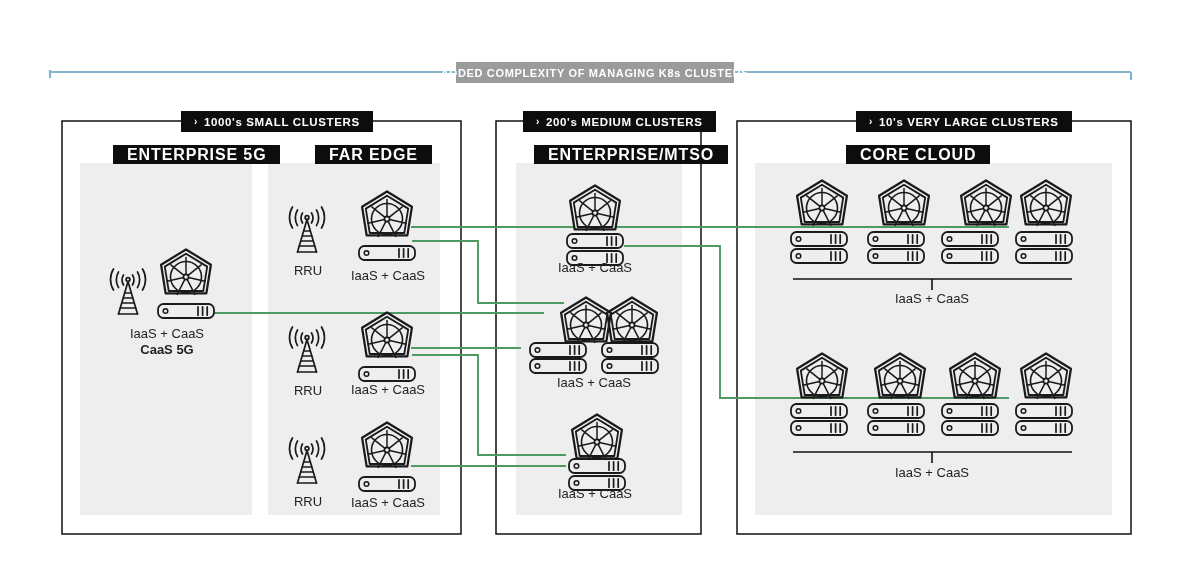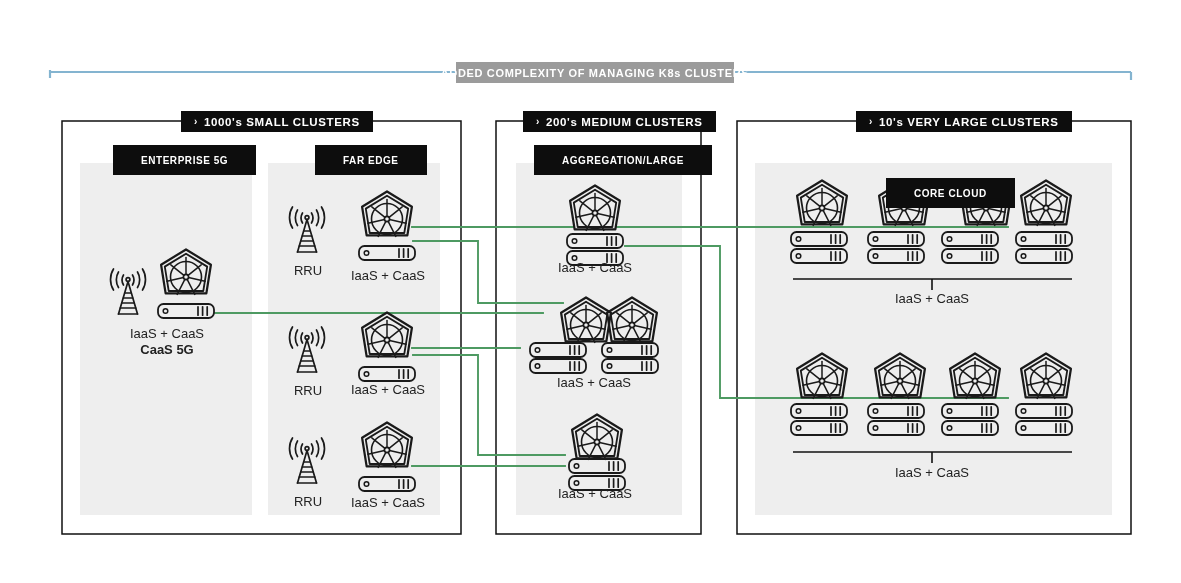--- a/index.html
+++ b/index.html
@@ -7,21 +7,21 @@
        font-family:"Liberation Sans","DejaVu Sans",sans-serif;}
   #stage{position:relative;width:1181px;height:583px;background:#fff;}
   svg{position:absolute;top:0;left:0;}
 
   
   .badge{position:absolute;background:#0d0d0d;color:#fff;
          font-weight:700;letter-spacing:.055em;white-space:nowrap;
          display:flex;align-items:center;justify-content:center;
          font-family:"Liberation Sans","DejaVu Sans",sans-serif;}
   .badge.tier{height:21px;padding:0 13px;font-size:11.5px;}
-  .badge.zone{height:30px;padding:0 28px;font-size:10px;}
+  .badge.zone{height:19px;padding:0 14px;font-size:16px;}
   .badge .chev{margin-right:6px;font-size:10px;line-height:1;transform:translateY(-.5px);}
 
   
   #banner{position:absolute;left:456px;top:62px;width:278px;height:21px;
           background:#9b9b9b;color:#fff;display:flex;align-items:center;
           justify-content:center;font-size:11px;font-weight:700;
           letter-spacing:.06em;white-space:nowrap;}
 
   
   .cap{position:absolute;font-size:13px;color:#222;white-space:nowrap;
@@ -220,23 +220,23 @@
     <span>10's VERY LARGE CLUSTERS</span>
   </div>
 
   <div class="badge zone" style="left:113px;top:145px;">
     <span>ENTERPRISE 5G</span>
   </div>
   <div class="badge zone" style="left:315px;top:145px;align-items:center;">
     <span>FAR EDGE</span>
   </div>
   <div class="badge zone" style="left:534px;top:145px;">
-    <span>AGGREGATION/LARGE</span>
-  </div>
-  <div class="badge zone" style="left:886px;top:145px;margin-top:33px;">
+    <span>ENTERPRISE/MTSO</span>
+  </div>
+  <div class="badge zone" style="left:846px;top:145px;">
     <span>CORE CLOUD</span>
   </div>
 
   <div class="cap" style="left:167px;top:326px;">IaaS + CaaS</div>
   <div class="cap bold" style="left:167px;top:342px;">CaaS 5G</div>
 
   <div class="cap" style="left:308px;top:263px;">RRU</div>
   <div class="cap" style="left:388px;top:268px;">IaaS + CaaS</div>
 
   <div class="cap" style="left:308px;top:383px;">RRU</div>

